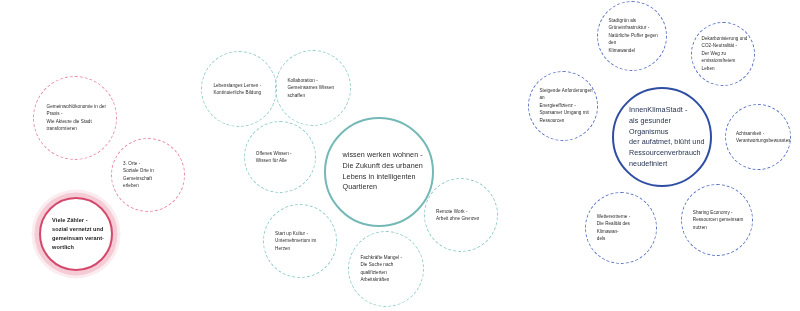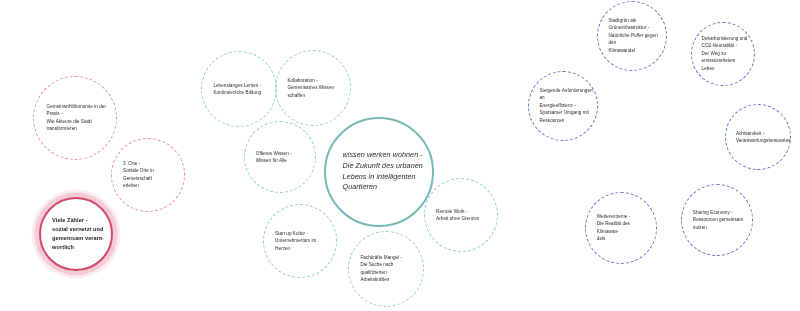--- a/index.html
+++ b/index.html
@@ -123,21 +123,21 @@
     </div>
     <div class="bubble sat-teal" style="left: 348px; top: 231px; width: 76px; height: 76px;">
       <div class="txt" style="left: 11.4px; right: 3.8px; top: 50%; transform: translateY(-50%);">Fachkräfte Mangel  -
 Die Suche nach qualifizierten
 Arbeitskräften</div>
     </div>
     <div class="bubble sat-teal" style="left: 424px; top: 178px; width: 74px; height: 74px;">
       <div class="txt" style="left: 11.1px; right: 3.7px; top: 50%; transform: translateY(-50%);">Remote Work -
 Arbeit ohne Grenzen</div>
     </div>
-    <div class="bubble hub-teal" style="left: 324px; top: 117px; width: 110px; height: 110px; font-style: italic;">
+    <div class="bubble hub-teal" style="left: 324px; top: 117px; width: 110px; height: 110px;">
       <div class="txt" style="left: 16.5px; right: 5.5px; top: 50%; transform: translateY(-50%);">wissen werken wohnen -
 Die Zukunft des urbanen
 Lebens in intelligenten
 Quartieren</div>
     </div>
     <div></div>
     <div class="bubble sat-blue" style="left: 597px; top: 1px; width: 70px; height: 70px;">
       <div class="txt" style="left: 10.5px; right: 3.5px; top: 50%; transform: translateY(-50%);">Stadtgrün als
 Grüneinfrastruktur -
 Natürliche Puffer gegen den
@@ -162,13 +162,20 @@
     <div class="bubble sat-blue" style="left: 585px; top: 192px; width: 72px; height: 72px;">
       <div class="txt" style="left: 10.8px; right: 3.6px; top: 50%; transform: translateY(-50%);">Wetterextreme -
 Die Realität des Klimawan-
 dels</div>
     </div>
     <div class="bubble sat-blue" style="left: 681px; top: 184px; width: 72px; height: 72px;">
       <div class="txt" style="left: 10.8px; right: 3.6px; top: 50%; transform: translateY(-50%);">Sharing Economy -
 Ressourcen gemeinsam
 nutzen</div>
     </div>
+    <div class="bubble hub-blue" style="left: 612px; top: 87px; width: 100px; height: 100px;">
+      <div class="txt" style="left: 15px; right: 5px; top: 50%; transform: translateY(-50%);">InnenKlimaStadt -
+als gesunder Organismus
+der aufatmet, blüht und
+Ressourcenverbrauch
+neudefiniert</div>
+    </div>
   </div>
 
 </body></html>

